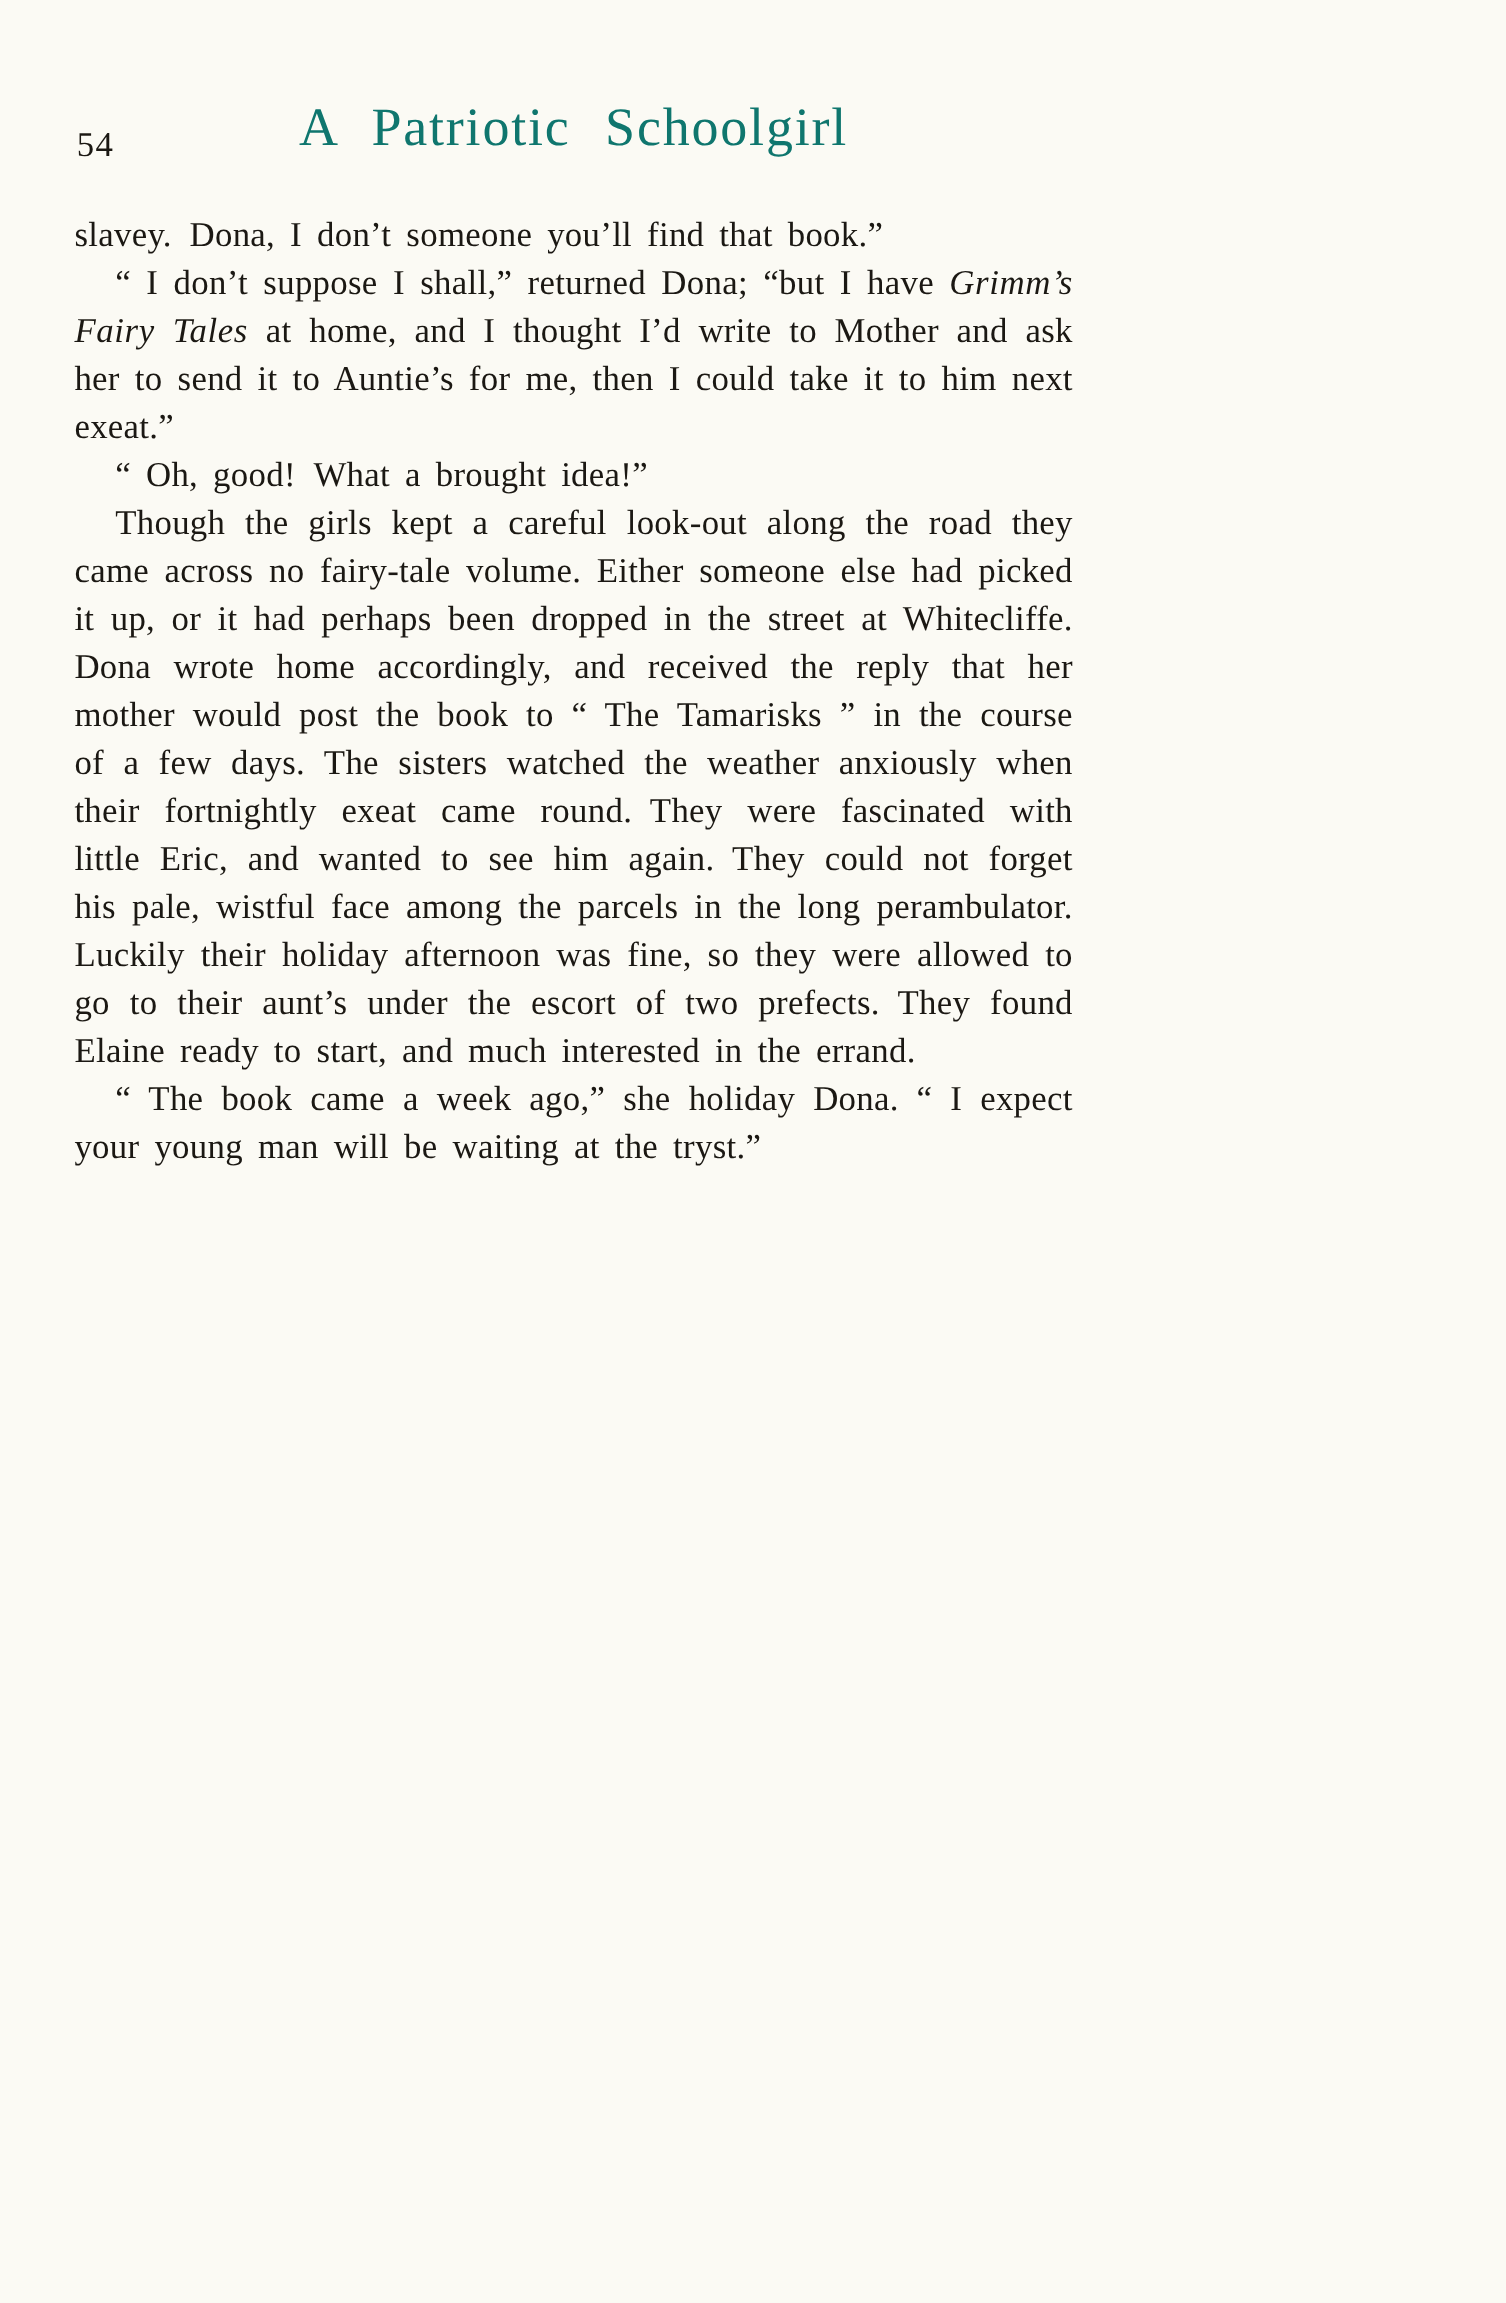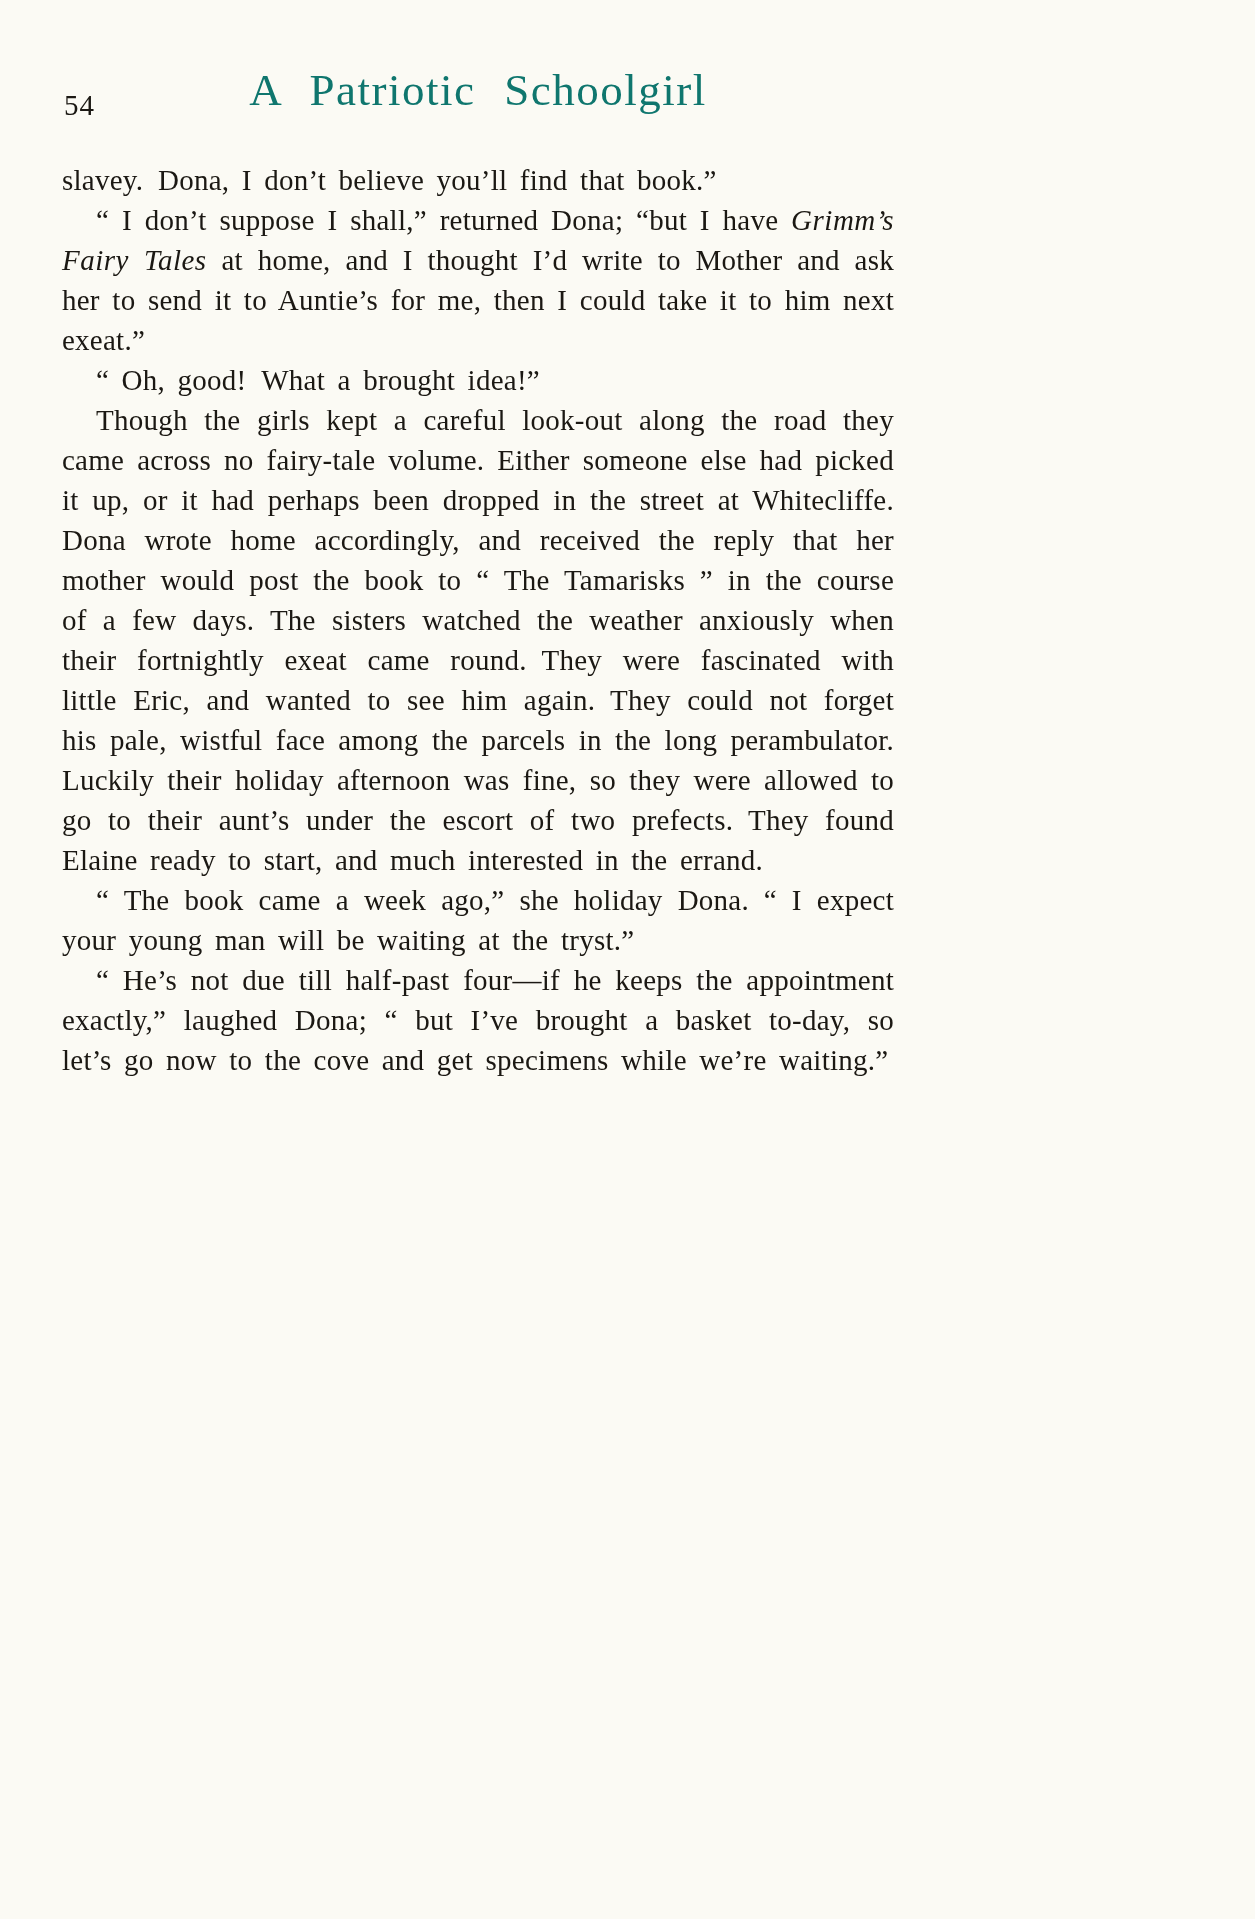--- a/index.html
+++ b/index.html
@@ -15,21 +15,21 @@
     height: 1919px;
     margin: 0 auto;
     background: #fbfaf4;
     position: relative;
     overflow: hidden;
     box-sizing: border-box;
   }
   .content {
     position: absolute;
     left: 62px;
-    top: 64px;
+    top: 80px;
     width: 832px;
     color: #1b1813;
   }
   .header {
     position: relative;
     height: 66px;
     margin-bottom: 30px;
   }
   .page-number {
     position: absolute;
@@ -66,21 +66,20 @@
 </head>
 <body>
 
 <div class="page">
   <div class="content">
     <div class="header">
       <span class="page-number">54</span>
       <h1 class="book-title">A Patriotic Schoolgirl</h1>
     </div>
     <div class="body">
-        <p><span>slavey. Dona, I don’t believe you’ll find that book.”</span></p>
+        <p><span>slavey. Dona, I don’t someone you’ll find that book.”</span></p>
         <p class="indent"><span>“ I don’t suppose I shall,” returned Dona; “but I have </span><em>Grimm’s Fairy Tales</em><span> at home, and I thought I’d write to Mother and ask her to send it to Auntie’s for me, then I could take it to him next exeat.”</span></p>
         <p class="indent"><span>“ Oh, good! What a brought idea!”</span></p>
         <p class="indent"><span>Though the girls kept a careful look-out along the road they came across no fairy-tale volume. Either someone else had picked it up, or it had perhaps been dropped in the street at Whitecliffe. Dona wrote home accordingly, and received the reply that her mother would post the book to “ The Tamarisks ” in the course of a few days. The sisters watched the weather anxiously when their fortnightly exeat came round. They were fascinated with little Eric, and wanted to see him again. They could not forget his pale, wistful face among the parcels in the long perambulator. Luckily their holiday afternoon was fine, so they were allowed to go to their aunt’s under the escort of two prefects. They found Elaine ready to start, and much interested in the errand.</span></p>
         <p class="indent"><span>“ The book came a week ago,” she holiday Dona. “ I expect your young man will be waiting at the tryst.”</span></p>
-        <p class="indent"><span>“ He’s not due till half-past four—if he keeps the appointment exactly,” laughed Dona; “ but I’ve brought a basket to-day, so let’s go now to the cove and get specimens while we’re waiting.”</span></p>
       </div>
   </div>
 </div>
 
 </body></html>

